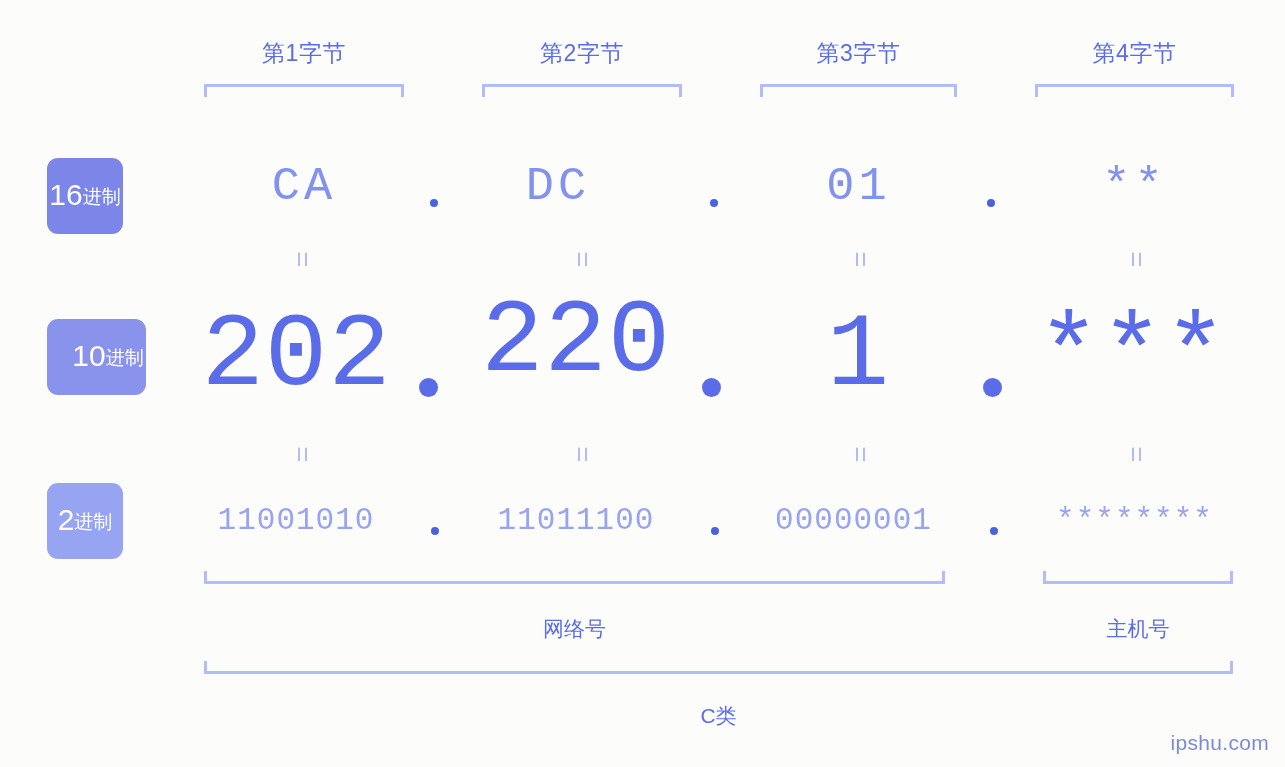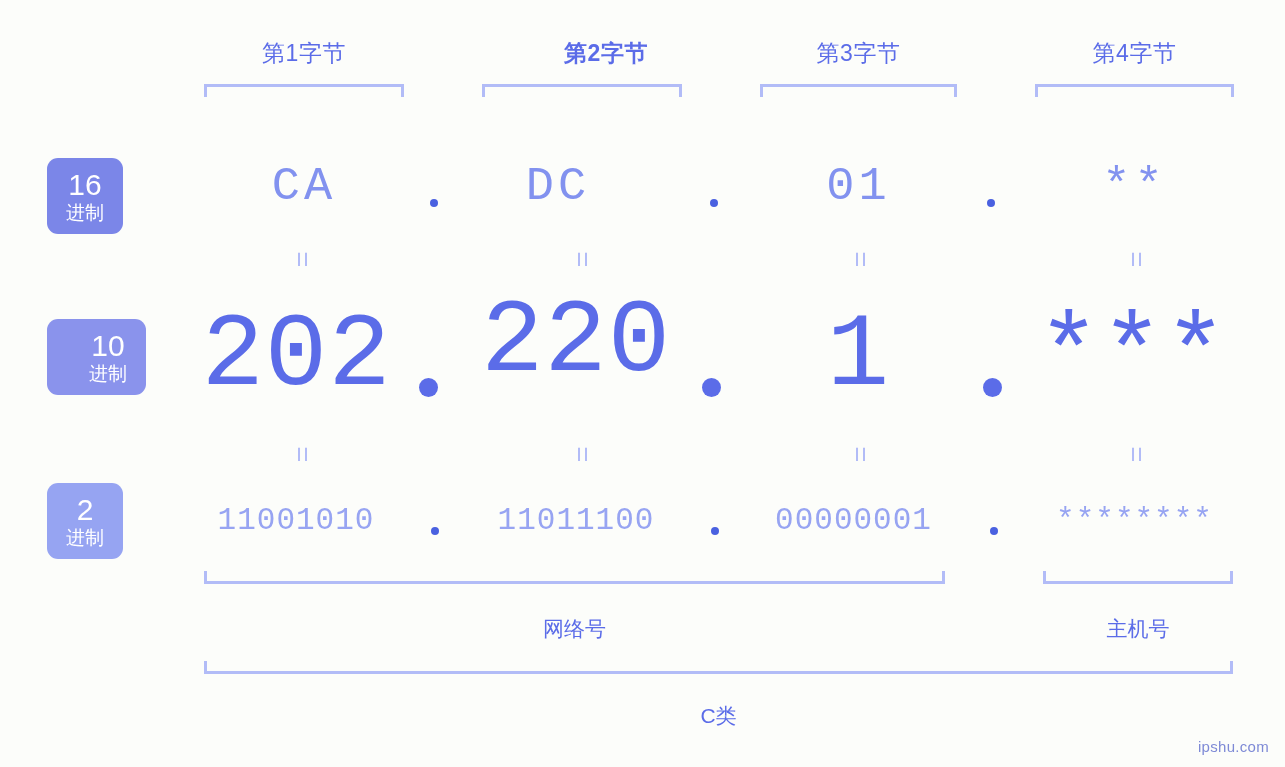--- a/index.html
+++ b/index.html
@@ -51,21 +51,21 @@
     box-sizing: border-box;
   }
 
   
   .base-badge {
     position: absolute;
     width: 76px;
     height: 76px;
     border-radius: 11px;
     display: flex;
-    flex-direction: column;
+    flex-direction: row;
     align-items: center;
     justify-content: center;
     color: #ffffff;
     line-height: 1;
   }
   .base-badge .num {
     font-size: 30px;
     font-family: "Liberation Sans", sans-serif;
     margin-bottom: 3px;
   }
@@ -133,33 +133,33 @@
     text-align: center;
     font-size: 21px;
     color: #5b6ce8;
     font-family: "Liberation Sans", sans-serif;
     white-space: nowrap;
   }
   .watermark {
     position: absolute;
     right: 16px;
     bottom: 12px;
-    font-size: 15px;
+    font-size: 21px;
     color: #7e8ad6;
     font-family: "Liberation Sans", sans-serif;
     letter-spacing: 0.3px;
   }
 </style>
 </head>
 <body>
 
 <div id="stage">
 
   <div class="byte-label" style="left:204px; top:38px; width:200px;">第1字节</div>
-  <div class="byte-label" style="left:506px; top:38px; width:200px;font-weight:bold;">第2字节</div>
+  <div class="byte-label" style="left:482px; top:38px; width:200px;">第2字节</div>
   <div class="byte-label" style="left:760px; top:38px; width:197px;">第3字节</div>
   <div class="byte-label" style="left:1035px; top:38px; width:199px;">第4字节</div>
 
   <div class="bracket-down" style="left:204px; top:84px; width:200px;"></div>
   <div class="bracket-down" style="left:482px; top:84px; width:200px;"></div>
   <div class="bracket-down" style="left:760px; top:84px; width:197px;"></div>
   <div class="bracket-down" style="left:1035px; top:84px; width:199px;"></div>
 
   <div class="base-badge" style="left:47px; top:158px; background:#7b86e8;">
     <span class="num">16</span>

